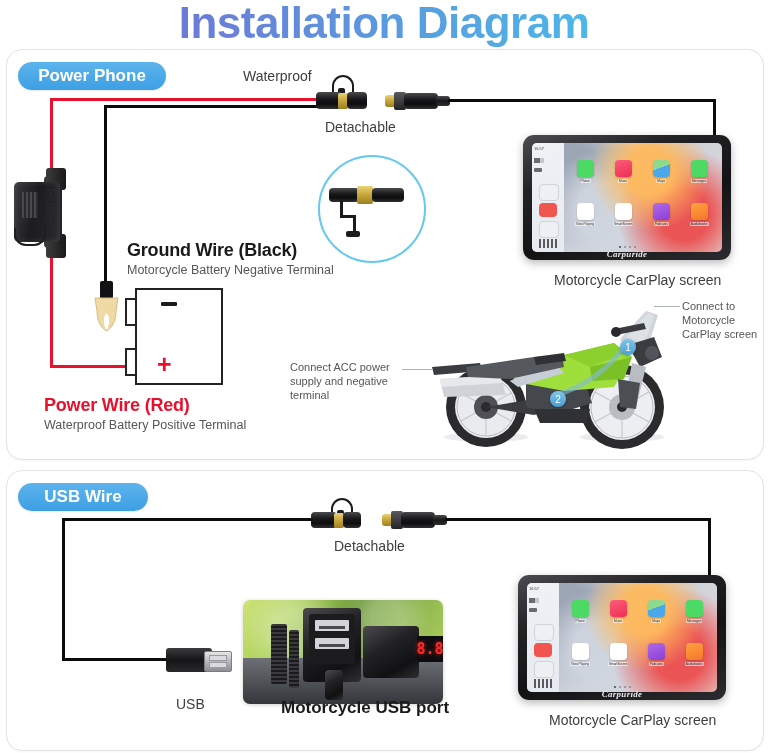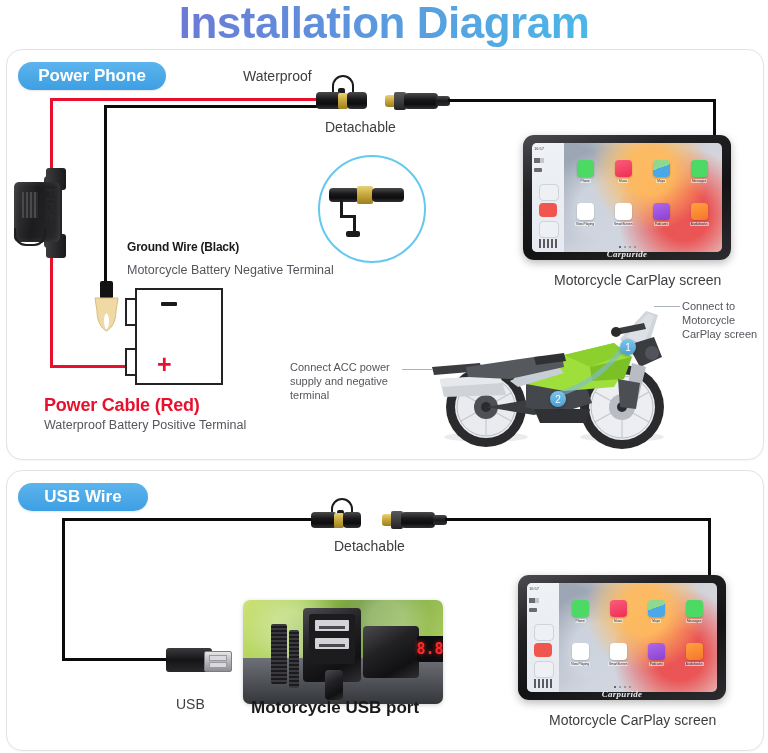--- a/index.html
+++ b/index.html
@@ -37,25 +37,25 @@
   #badge-power{left:18px;top:62px;width:148px;height:28px;font-size:17px;}
   #badge-usb{left:18px;top:483px;width:130px;height:28px;font-size:17px;}
 
   
   .wire{background:#0b0b0b;}
   .wire-red{background:#e8112d;}
 
   
   .lbl{color:#3d3d42;font-size:14px;}
   .lbl-sm{color:#55555c;font-size:11px;line-height:1.28;}
-  .hdr-b{font-size:12px;font-weight:bold;color:#1a1a1a;letter-spacing:-.2px;}
+  .hdr-b{font-size:18px;font-weight:bold;color:#1a1a1a;letter-spacing:-.2px;}
   .hdr-r{font-size:18px;font-weight:bold;color:#e8112d;letter-spacing:-.2px;}
   .sub{font-size:12.5px;color:#55555c;}
   .cap{font-size:14px;color:#3d3d42;}
-  .cap-b{font-size:17px;font-weight:bold;color:#1a1a1a;}
+  .cap-b{font-size:17px;font-weight:bold;color:#1a1a1a;margin-left:30px;}
 
   
   #fuse-body{
     left:14px;top:182px;width:46px;height:60px;border-radius:5px;
     background:linear-gradient(100deg,#3a3a3c 0%,#1c1c1e 45%,#2b2b2d 100%);
     box-shadow:inset 0 0 6px rgba(255,255,255,.12);
   }
   #fuse-ribs{left:22px;top:192px;width:16px;height:26px;
     background:repeating-linear-gradient(90deg,#4a4a4d 0 2px,#2a2a2c 2px 4px);border-radius:1px;}
   #fuse-collar-t{left:46px;top:168px;width:20px;height:22px;border-radius:3px;
@@ -212,21 +212,21 @@
 <div class="abs conn-brass" style="left:357px;top:186px;width:16px;height:18px;"></div>
 <div class="abs conn-barrel" style="left:372px;top:188px;width:32px;height:14px;"></div>
 <div class="abs" style="left:340px;top:200px;width:3px;height:18px;background:#1b1b1d;"></div>
 <div class="abs" style="left:340px;top:215px;width:16px;height:3px;background:#1b1b1d;"></div>
 <div class="abs" style="left:353px;top:215px;width:3px;height:18px;background:#1b1b1d;"></div>
 <div class="abs" style="left:346px;top:231px;width:14px;height:6px;background:#1b1b1d;border-radius:2px;"></div>
 
 <div class="abs hdr-b" style="left:127px;top:240px;">Ground Wire (Black)</div>
 <div class="abs sub" style="left:127px;top:263px;">Motorcycle Battery Negative Terminal</div>
 
-<div class="abs hdr-r" style="left:44px;top:395px;">Power Cable (Red)</div>
+<div class="abs hdr-r" style="left:44px;top:395px;">Power Wire (Red)</div>
 <div class="abs sub" style="left:44px;top:418px;">Waterproof Battery Positive Terminal</div>
 
 <div class="abs lbl-sm" style="left:290px;top:360px;width:112px;">Connect ACC power supply and negative terminal</div>
 <div class="abs leader" style="left:402px;top:369px;width:30px;height:1px;"></div>
 
 <div class="abs lbl-sm" style="left:682px;top:299px;width:86px;">Connect to Motorcycle CarPlay screen</div>
 <div class="abs leader" style="left:654px;top:306px;width:26px;height:1px;"></div>
 
 <svg class="abs" id="moto" viewBox="0 0 272 170">
   <ellipse cx="72" cy="154" rx="42" ry="5" fill="#d8dade" opacity=".55"></ellipse>

